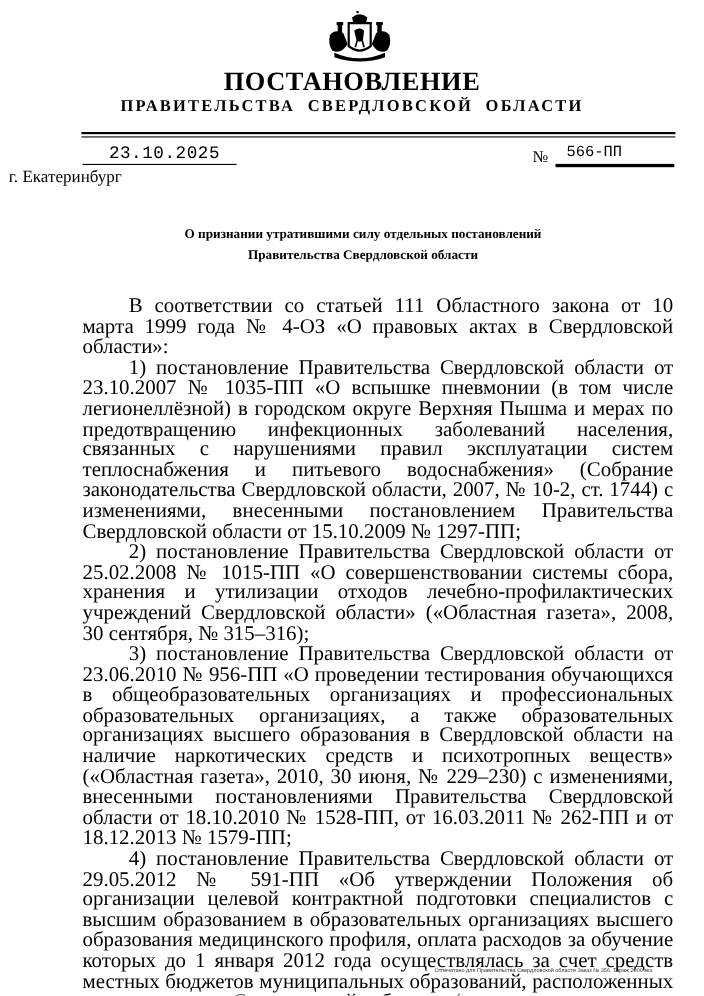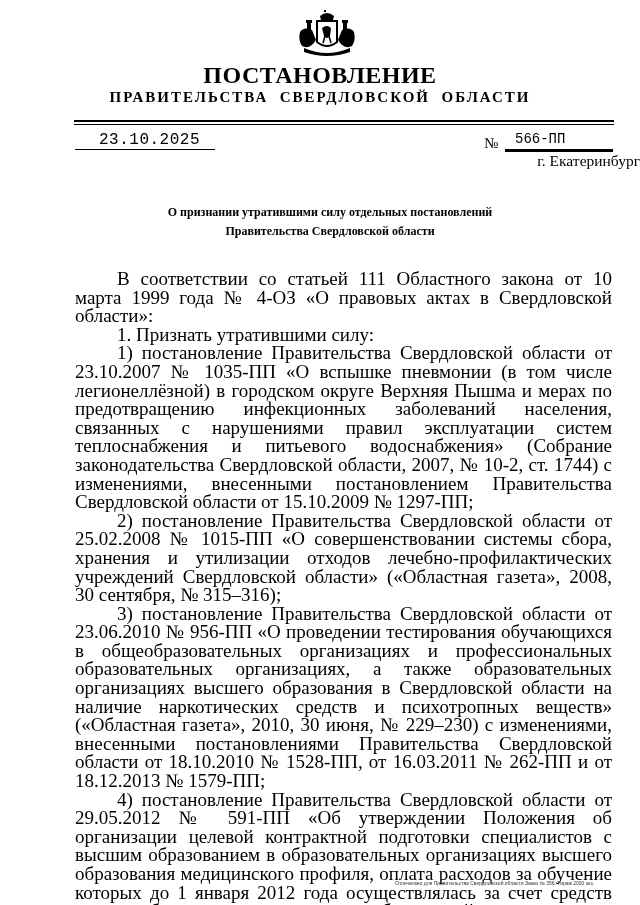--- a/index.html
+++ b/index.html
@@ -86,21 +86,21 @@
       left: 10px; top: 1px;
       font-family: "Liberation Mono", "DejaVu Sans Mono", monospace;
       font-size: 14px;
     }
     .city {
       position: absolute;
       left: 0; width: 640px;
       top: 152px;
       padding-left: 8px;
       box-sizing: border-box;
-      text-align: right;
+      text-align: left;
       font-size: 15.5px;
     }
     .doc-title {
       position: absolute;
       left: 80px; width: 500px;
       top: 203px;
       text-align: center;
       font-weight: bold;
       font-size: 12px;
       line-height: 19px;
@@ -172,21 +172,20 @@
 
   <div class="city">г. Екатеринбург</div>
 
   <div class="doc-title">
     <div>О признании утратившими силу отдельных постановлений</div>
     <div>Правительства Свердловской области</div>
   </div>
 
   <div class="body-text">
     <p>В соответствии со статьей 111 Областного закона от 10 марта 1999 года № 4-ОЗ «О правовых актах в Свердловской области»:</p>
-    <p>1. Признать утратившими силу:</p>
     <p>1) постановление Правительства Свердловской области от 23.10.2007 № 1035-ПП «О вспышке пневмонии (в том числе легионеллёзной) в городском округе Верхняя Пышма и мерах по предотвращению инфекционных заболеваний населения, связанных с нарушениями правил эксплуатации систем теплоснабжения и питьевого водоснабжения» (Собрание законодательства Свердловской области, 2007, № 10-2, ст. 1744) с изменениями, внесенными постановлением Правительства Свердловской области от 15.10.2009 № 1297-ПП;</p>
     <p>2) постановление Правительства Свердловской области от 25.02.2008 № 1015-ПП «О совершенствовании системы сбора, хранения и утилизации отходов лечебно-профилактических учреждений Свердловской области» («Областная газета», 2008, 30 сентября, № 315–316);</p>
     <p>3) постановление Правительства Свердловской области от 23.06.2010 № 956-ПП «О проведении тестирования обучающихся в общеобразовательных организациях и профессиональных образовательных организациях, а также образовательных организациях высшего образования в Свердловской области на наличие наркотических средств и психотропных веществ» («Областная газета», 2010, 30 июня, № 229–230) с изменениями, внесенными постановлениями Правительства Свердловской области от 18.10.2010 № 1528-ПП, от 16.03.2011 № 262-ПП и от 18.12.2013 № 1579-ПП;</p>
     <p>4) постановление Правительства Свердловской области от 29.05.2012 № 591-ПП «Об утверждении Положения об организации целевой контрактной подготовки специалистов с высшим образованием в образовательных организациях высшего образования медицинского профиля, оплата расходов за обучение которых до 1 января 2012 года осуществлялась за счет средств местных бюджетов муниципальных образований, расположенных на территории Свердловской области (как полностью, так и частично), или за счет средств муниципальных учреждений здравоохранения муниципальных образований, расположенных на территории Свердловской области» («Областная газета», 2012, 6 июня, № 213–214) с изменениями, внесенными постановлением Правительства Свердловской области от 27.12.2013 № 1676-ПП;</p>
   </div>
 
   <div class="footer-note">Отпечатано для Правительства Свердловской области  Заказ № 356. Тираж 2000 экз.</div>
 </div>
 
 </body></html>

